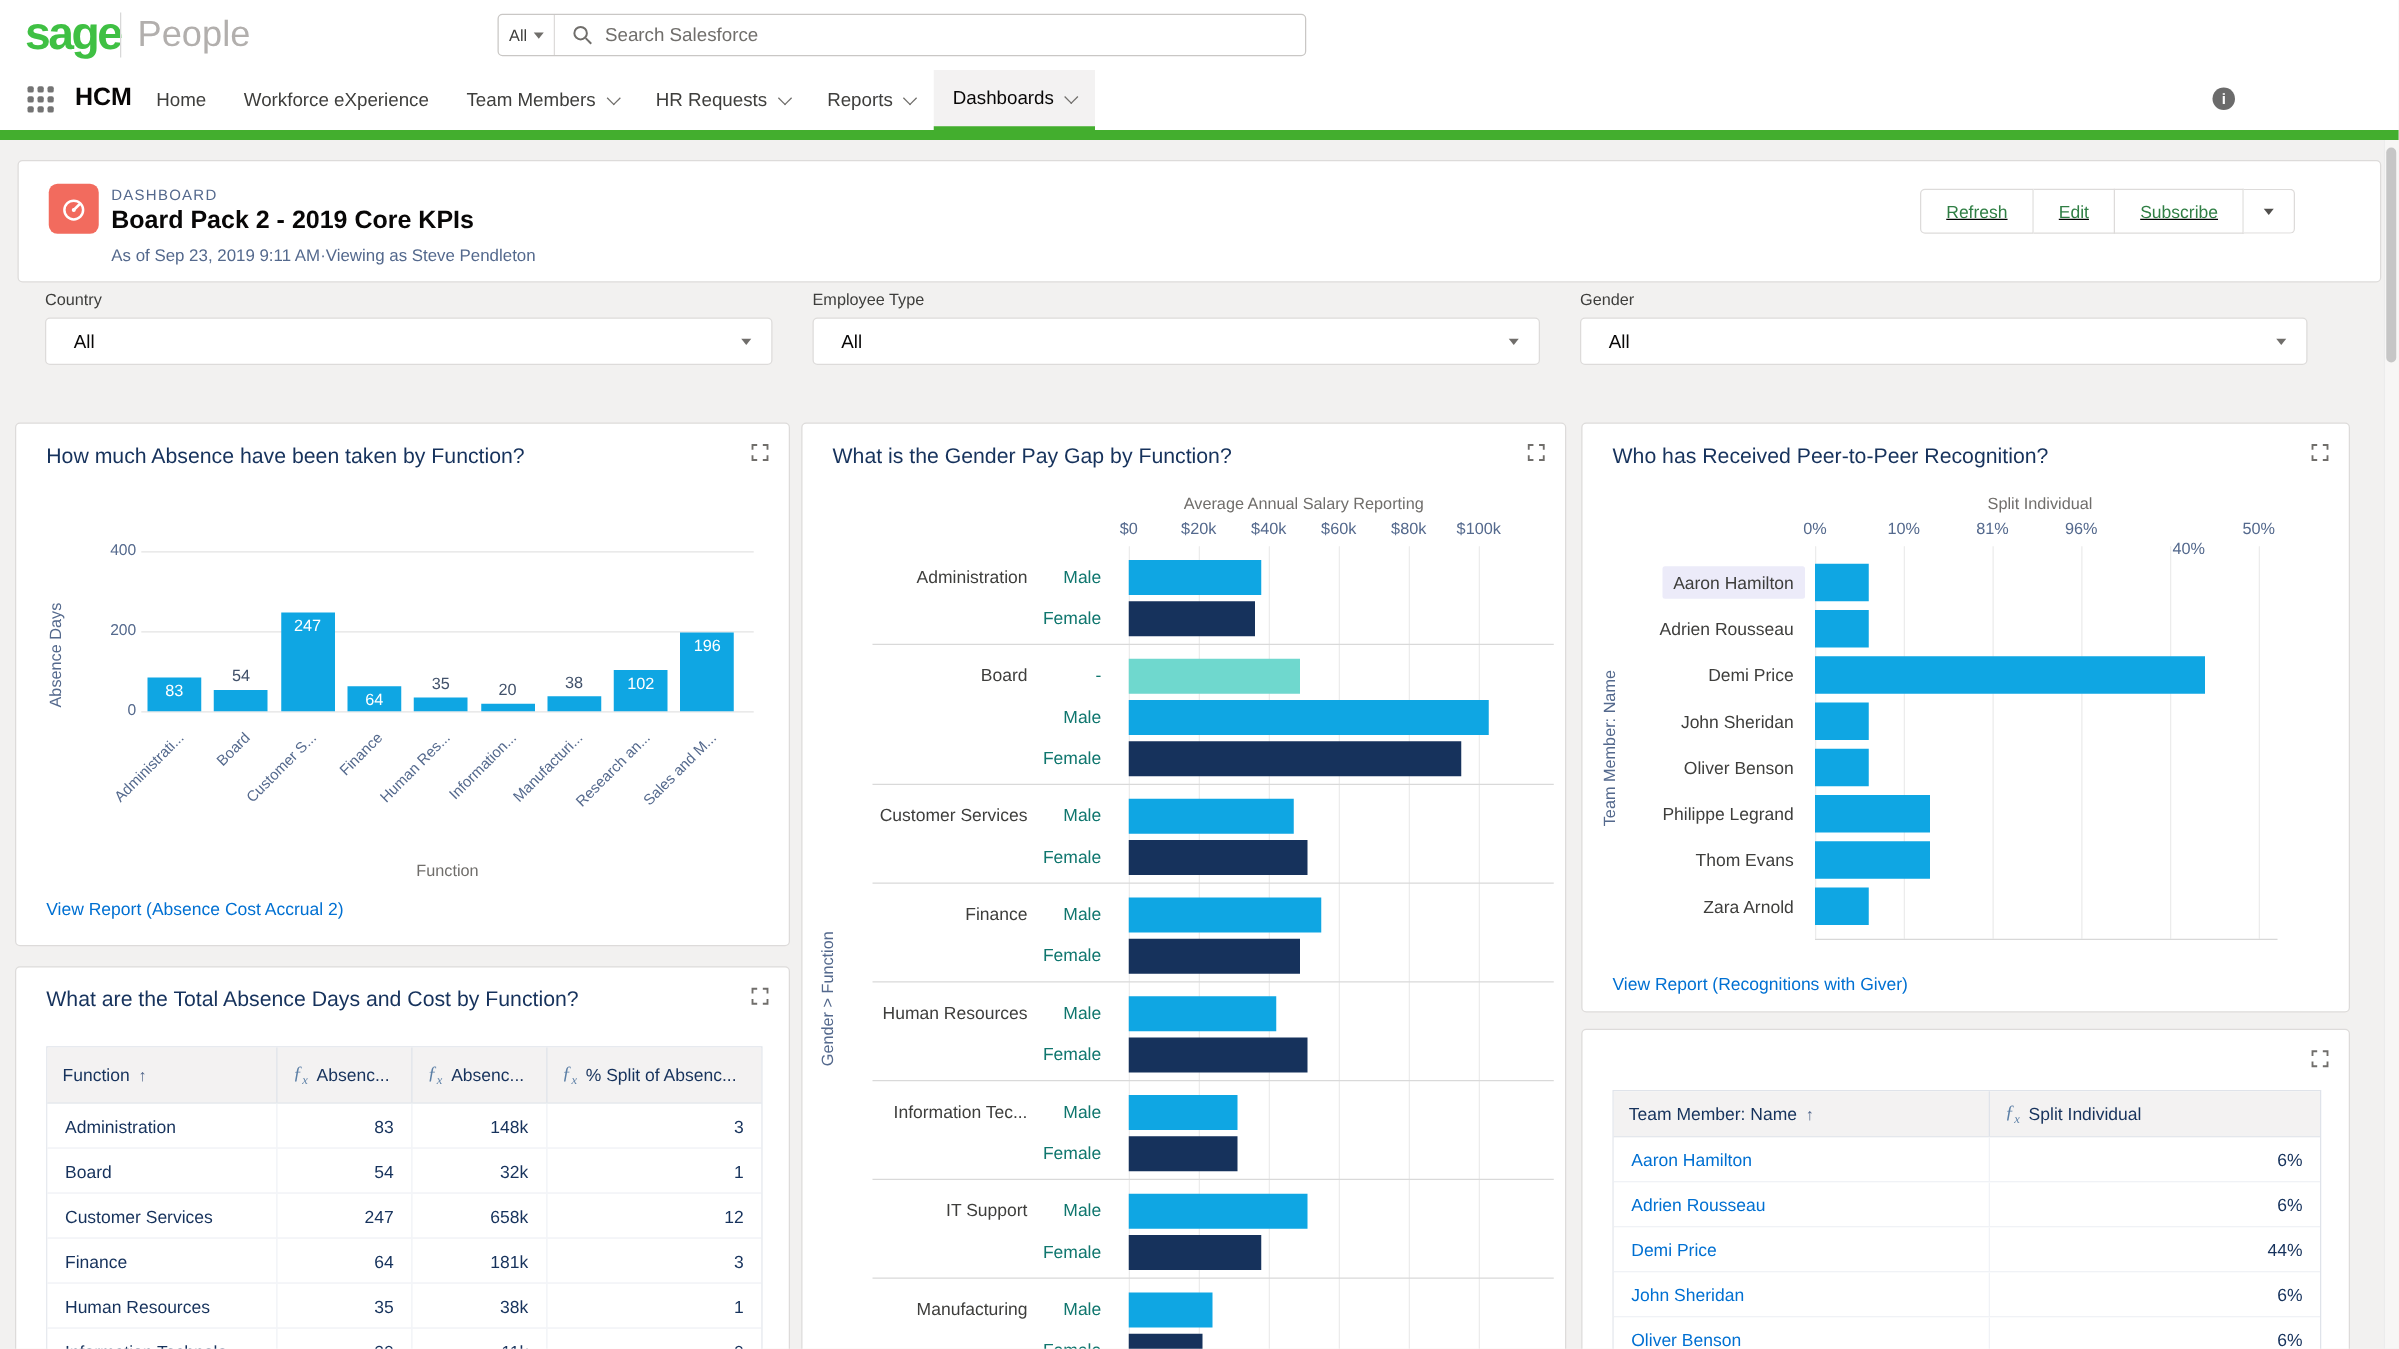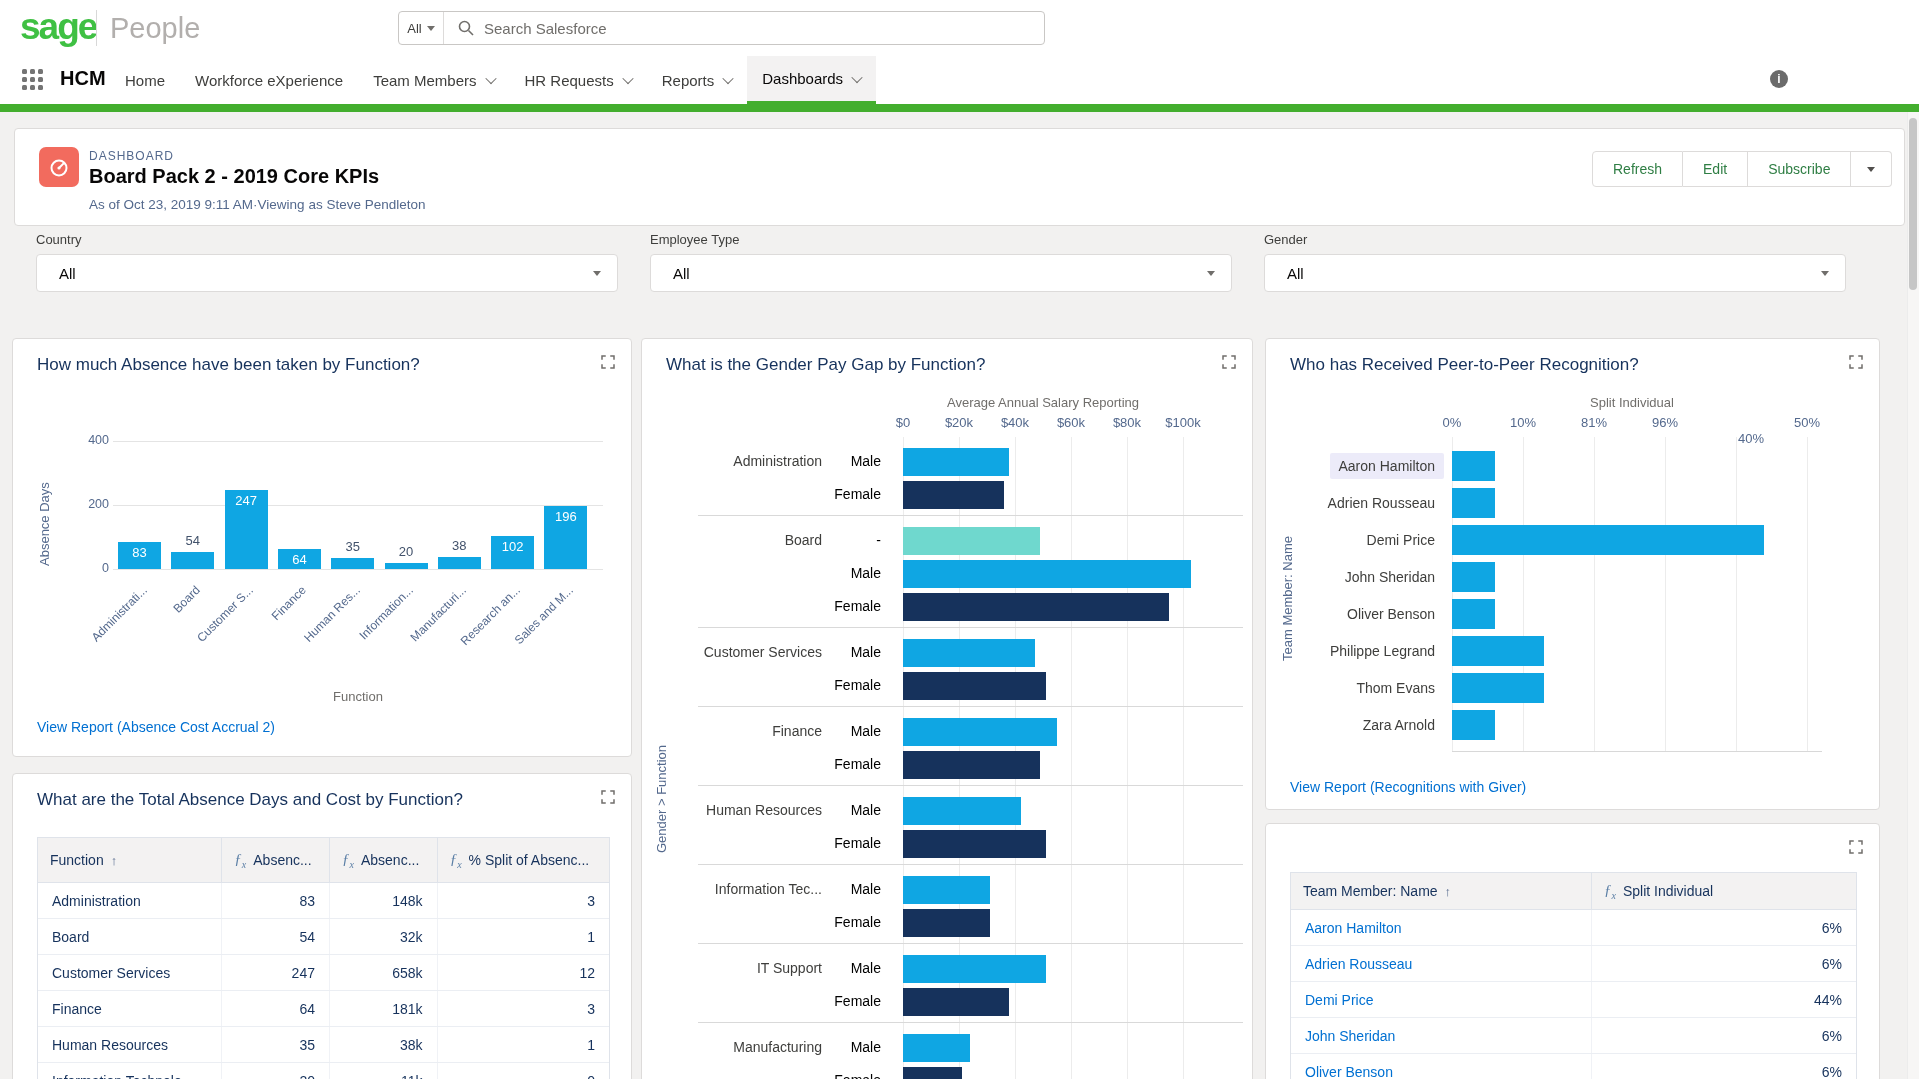--- a/index.html
+++ b/index.html
@@ -32,21 +32,21 @@
   .chev{width:7px;height:7px;border-right:1.6px solid #706E6B;border-bottom:1.6px solid #706E6B;transform:rotate(45deg) translate(-1px,-1px);margin-left:10px;}
   .navinfo{position:absolute;left:1770px;top:14px;width:18px;height:18px;border-radius:50%;background:#6B6B6B;color:#fff;font-size:12px;font-weight:bold;display:flex;align-items:center;justify-content:center;cursor:pointer;}
   .green-rule{position:absolute;left:0;top:104px;width:1919px;height:8px;background:#43AE2E;}
   
   .card{position:absolute;background:#fff;border:1px solid #DDDBDA;border-radius:4px;box-sizing:border-box;}
   .dashhead{left:14px;top:128px;width:1891px;height:98px;}
   .dash-icon{position:absolute;left:24px;top:18px;width:40px;height:40px;border-radius:7px;background:#F26B5E;display:flex;align-items:center;justify-content:center;}
   .eyebrow{position:absolute;left:74px;top:20px;font-size:12px;letter-spacing:1px;color:#54698D;}
   .dash-title{position:absolute;left:74px;top:36px;font-size:20px;font-weight:700;color:#080707;}
   .dash-meta{position:absolute;left:74px;top:68px;font-size:13.5px;color:#54698D;}
-  .btn-group{position:absolute;left:1577px;top:22px;height:36px;display:flex;}
+  .btn-group{position:absolute;left:1521px;top:22px;height:36px;display:flex;text-decoration:underline;}
   .btn{height:36px;background:#fff;border:1px solid #DDDBDA;border-left:none;padding:0 20px;font-size:14px;color:#2F7E44;display:flex;align-items:center;cursor:pointer;box-sizing:border-box;font-family:"Liberation Sans",sans-serif;}
   .btn:first-child{border-left:1px solid #DDDBDA;border-radius:4px 0 0 4px;}
   .btn.caretbtn{border-radius:0 4px 4px 0;padding:0 16px;}
   .btn.caretbtn .tri{border-top-color:#514F4D;}
   
   .filter{position:absolute;}
   .filter .flab{font-size:13px;color:#3E3E3C;margin-bottom:7px;}
   .combo{height:38px;background:#fff;border:1px solid #DDDBDA;border-radius:4px;display:flex;align-items:center;justify-content:space-between;padding:0 16px 0 22px;box-sizing:border-box;cursor:pointer;}
   .combo .cval{font-size:15px;color:#080707;}
   
@@ -58,21 +58,21 @@
   .vbar{position:absolute;cursor:pointer;}
   .hbar{position:absolute;cursor:pointer;}
   .ytick{position:absolute;left:58px;width:38px;text-align:right;font-size:12.5px;color:#54698D;}
   .xtick{position:absolute;font-size:13px;color:#54698D;text-align:center;white-space:nowrap;}
   .vlab-in{position:absolute;text-align:center;font-size:13px;color:#fff;}
   .vlab-out{position:absolute;text-align:center;font-size:13px;color:#42526B;}
   .catlab{position:absolute;width:130px;text-align:right;font-size:12px;color:#54698D;transform:rotate(-45deg);transform-origin:100% 0;white-space:nowrap;}
   .axis-title{position:absolute;font-size:13px;color:#706E6B;text-align:center;white-space:nowrap;}
   .vert-label{position:absolute;writing-mode:vertical-rl;transform:rotate(180deg);text-align:center;font-size:13px;color:#54698D;white-space:nowrap;}
   .flabel{position:absolute;font-size:14px;color:#3E3E3C;text-align:right;white-space:nowrap;}
-  .glabel{position:absolute;font-size:14px;color:#000000;text-align:right;white-space:nowrap;}
+  .glabel{position:absolute;font-size:14px;color:#0f766e;text-align:right;white-space:nowrap;}
   .sep{position:absolute;height:1px;background:#D9D9D9;}
   .rowlab{position:absolute;display:flex;justify-content:flex-end;align-items:center;}
   .rowlab span{font-size:14px;color:#3E3E3C;line-height:20px;padding:3px 9px;white-space:nowrap;}
   .rowlab span.hl{background:#ECEBF9;border-radius:2px;}
   
   .tbl{position:absolute;border:1px solid #DFE3EA;box-sizing:border-box;}
   .thead{display:flex;background:#F3F2F2;border-bottom:1px solid #DFE3EA;}
   .th{display:flex;align-items:center;gap:7px;padding:0 12px;font-size:14px;color:#16325C;box-sizing:border-box;border-right:1px solid #DFE3EA;overflow:hidden;white-space:nowrap;cursor:pointer;}
   .th:last-child{border-right:none;}
   .trow{display:flex;border-bottom:1px solid #EBEEF3;background:#fff;}
@@ -161,21 +161,21 @@
 <section class="card dashhead">
   <div class="dash-icon">
     <svg width="24" height="24" viewBox="0 0 24 24">
         <circle cx="12" cy="13" r="7.5" fill="none" stroke="#fff" stroke-width="2"></circle>
         <path d="M12 13l4.4-4.4" stroke="#fff" stroke-width="2" stroke-linecap="round"></path>
         <circle cx="12" cy="13" r="1.6" fill="#fff"></circle>
       </svg>
   </div>
   <div class="eyebrow">DASHBOARD</div>
   <div class="dash-title">Board Pack 2 - 2019 Core KPIs</div>
-  <div class="dash-meta">As of Oct 23, 2019 9:11 AM·Viewing as Steve Pendleton</div>
+  <div class="dash-meta">As of Sep 23, 2019 9:11 AM·Viewing as Steve Pendleton</div>
   <div class="btn-group" id="dash-actions">
       <button class="btn">Refresh</button>
       <button class="btn">Edit</button>
       <button class="btn">Subscribe</button>
       <button class="btn caretbtn">
         <i class="tri"></i>
       </button>
     </div>
 </section>
 

